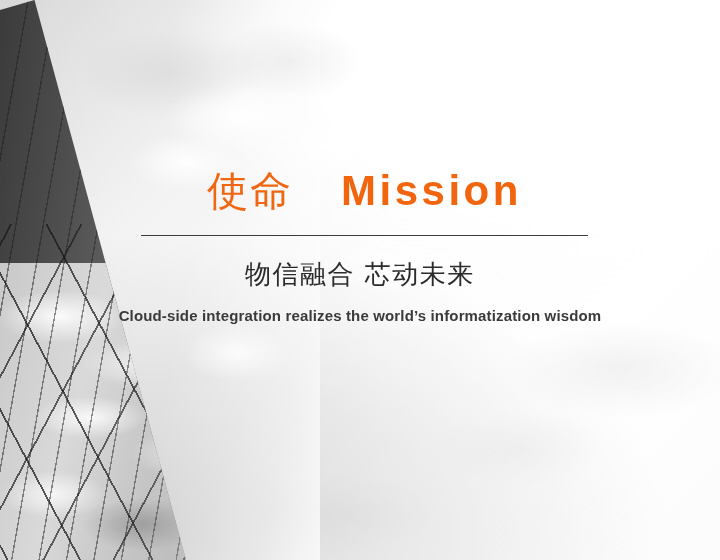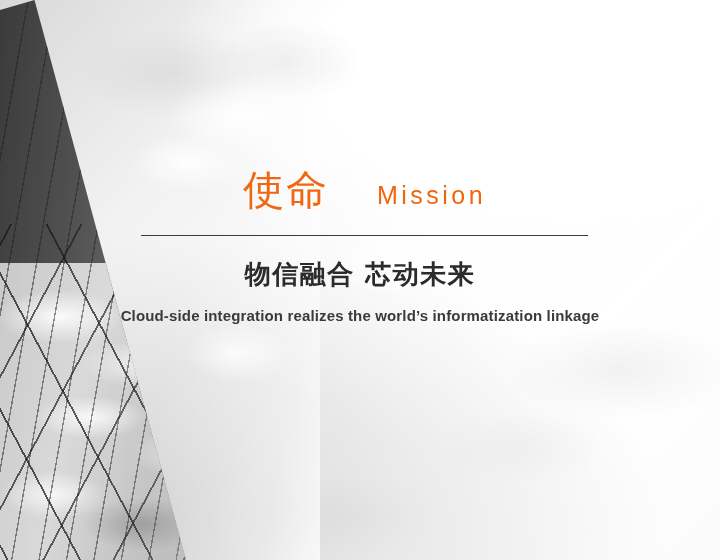--- a/index.html
+++ b/index.html
@@ -163,23 +163,23 @@
   .headline-cn {
     font-family: "DejaVu Sans", "Liberation Sans", sans-serif;
     font-size: 41px;
     line-height: 1;
     font-weight: 400;
     color: #ef6712;
     letter-spacing: 2px;
   }
   .headline-en {
     font-family: "Liberation Sans", "DejaVu Sans", sans-serif;
-    font-size: 25px;
+    font-size: 42px;
     line-height: 1;
-    font-weight: normal;
+    font-weight: bold;
     color: #f2650f;
     letter-spacing: 3.5px;
     margin-left: 48px;
   }
 
   .divider {
     position: absolute;
     left: 141px;
     top: 235px;
     width: 447px;
@@ -189,21 +189,21 @@
 
   .subtitle {
     position: absolute;
     left: 0;
     top: 258px;
     width: 720px;
     text-align: center;
     font-family: "DejaVu Sans", "Liberation Sans", sans-serif;
     font-size: 26px;
     line-height: 32px;
-    font-weight: 700;
+    font-weight: 400;
     color: #2b2b2b;
     letter-spacing: 1.5px;
     white-space: nowrap;
   }
 
   .tagline {
     position: absolute;
     left: 0;
     top: 303px;
     width: 720px;
@@ -247,17 +247,17 @@
     <div class="headline">
       <span class="headline-cn">使命</span>
       <span class="headline-en">Mission</span>
     </div>
 
     <div class="divider"></div>
 
     <div class="subtitle">物信融合 芯动未来</div>
 
     <div class="tagline">
-      <p>Cloud-side integration realizes the world’s informatization linkage</p>
+      <p>Cloud-side integration realizes the world’s informatization wisdom</p>
     </div>
 
   </div>
 </div>
 
 </body></html>

